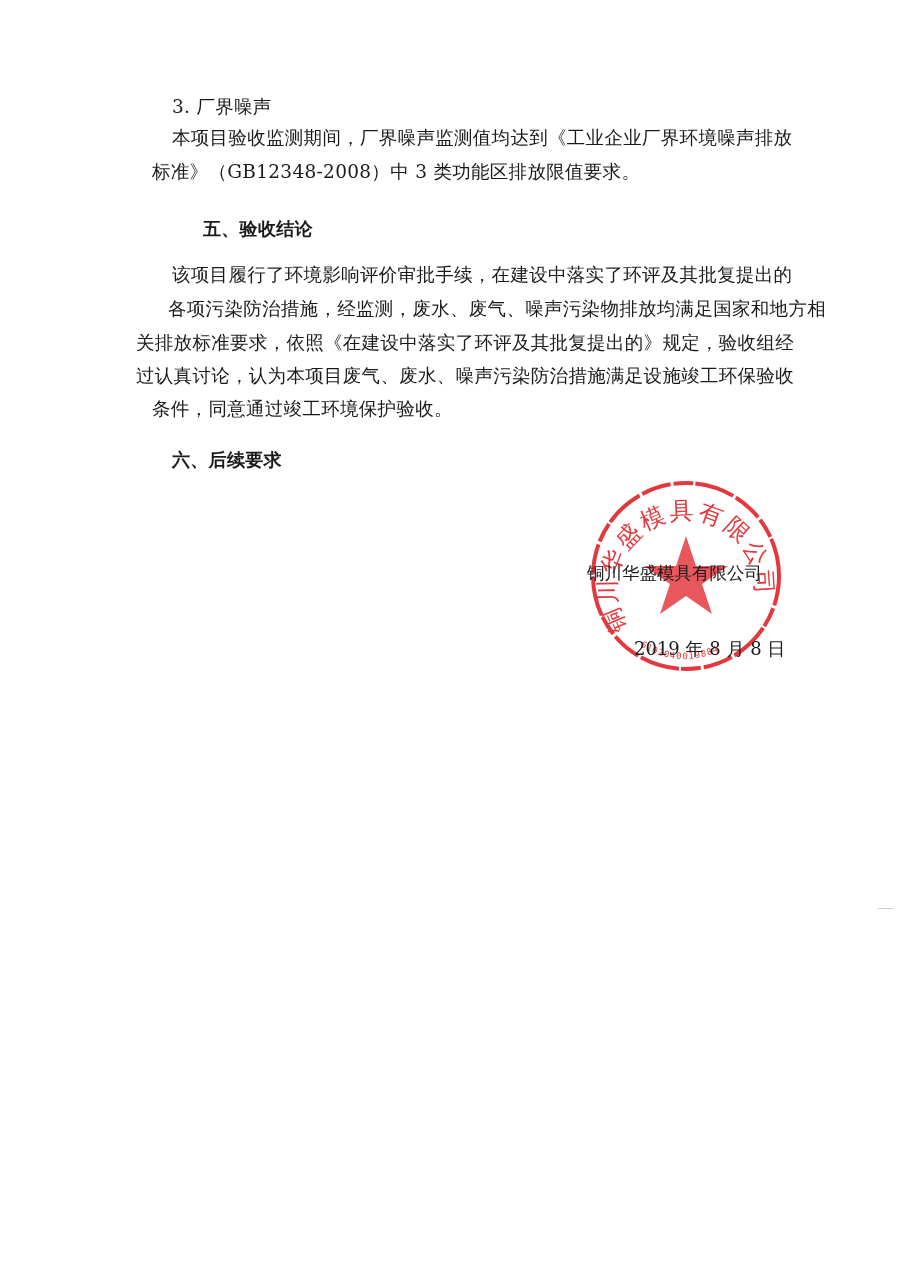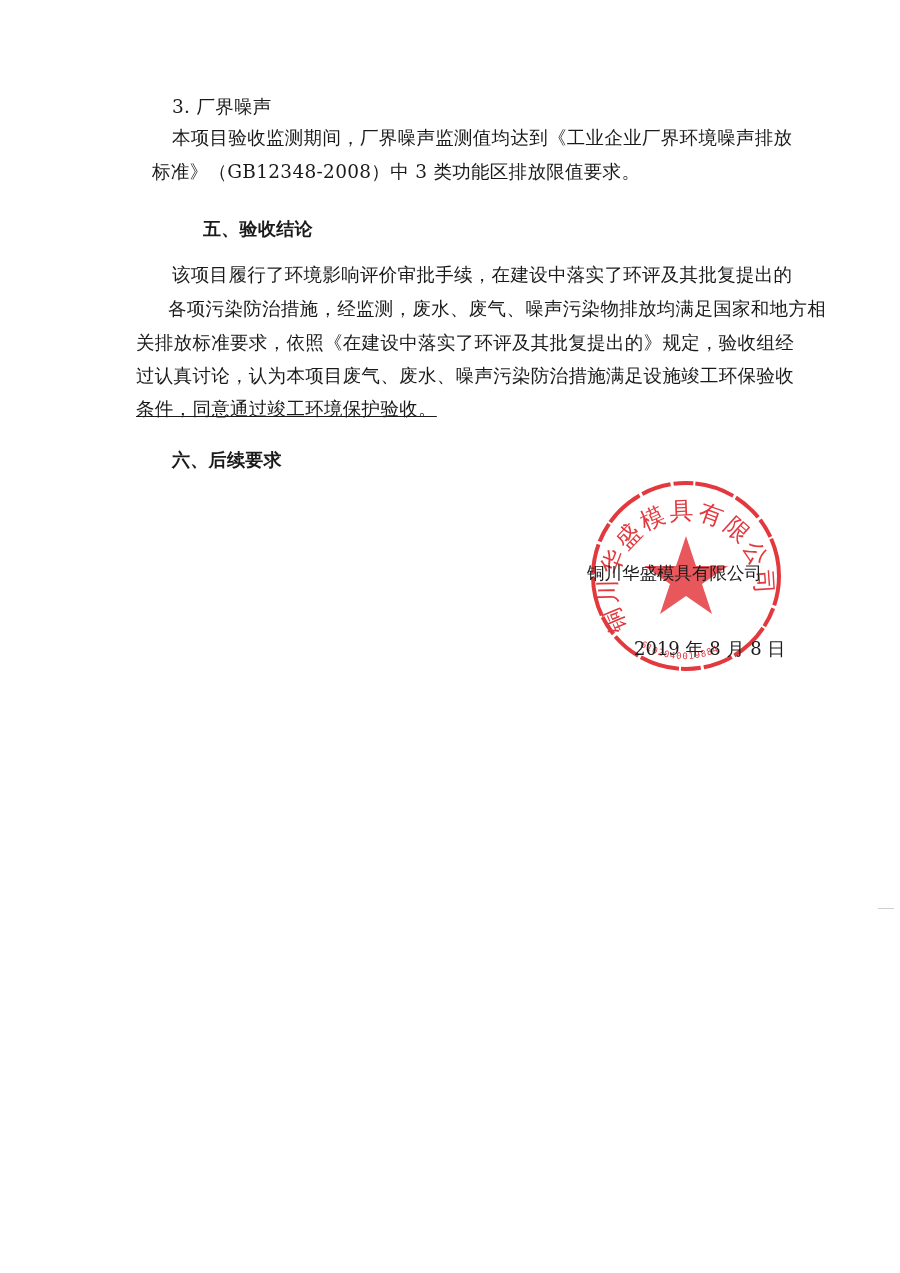--- a/index.html
+++ b/index.html
@@ -75,21 +75,21 @@
 
   <div class="line" style="left:172px; top:94px;">3. 厂界噪声</div>
   <div class="line" style="left:172px; top:125px;text-align:center;">本项目验收监测期间，厂界噪声监测值均达到《工业企业厂界环境噪声排放</div>
   <div class="line" style="left:152px; top:159px;">标准》（GB12348-2008）中 3 类功能区排放限值要求。</div>
 
   <div class="line heading" style="left:172px; top:216px;margin-left:31px;">五、验收结论</div>
   <div class="line" style="left:172px; top:262px;">该项目履行了环境影响评价审批手续，在建设中落实了环评及其批复提出的</div>
   <div class="line" style="left:136px; top:296px;margin-left:32px;">各项污染防治措施，经监测，废水、废气、噪声污染物排放均满足国家和地方相</div>
   <div class="line" style="left:136px; top:330px;">关排放标准要求，依照《在建设中落实了环评及其批复提出的》规定，验收组经</div>
   <div class="line" style="left:136px; top:363px;text-align:right;">过认真讨论，认为本项目废气、废水、噪声污染防治措施满足设施竣工环保验收</div>
-  <div class="line" style="left:136px; top:396px;text-decoration:underline;">条件，同意通过竣工环境保护验收。</div>
+  <div class="line" style="left:152px; top:396px;">条件，同意通过竣工环境保护验收。</div>
 
   <div class="line heading" style="left:172px; top:447px;">六、后续要求</div>
 
   <div class="seal">
     <svg width="196" height="196" viewBox="0 0 196 196">
       <defs>
         <path id="sealArc" d="M 40 150 A 70 70 0 1 1 156 150" fill="none"></path>
         <path id="numArc" d="M 52 168 A 80 80 0 0 0 150 160" fill="none"></path>
       </defs>
       <circle cx="98" cy="98" r="93" fill="none" stroke="#e0242a" stroke-width="4" stroke-dasharray="30 3 20 2 40 3"></circle>

